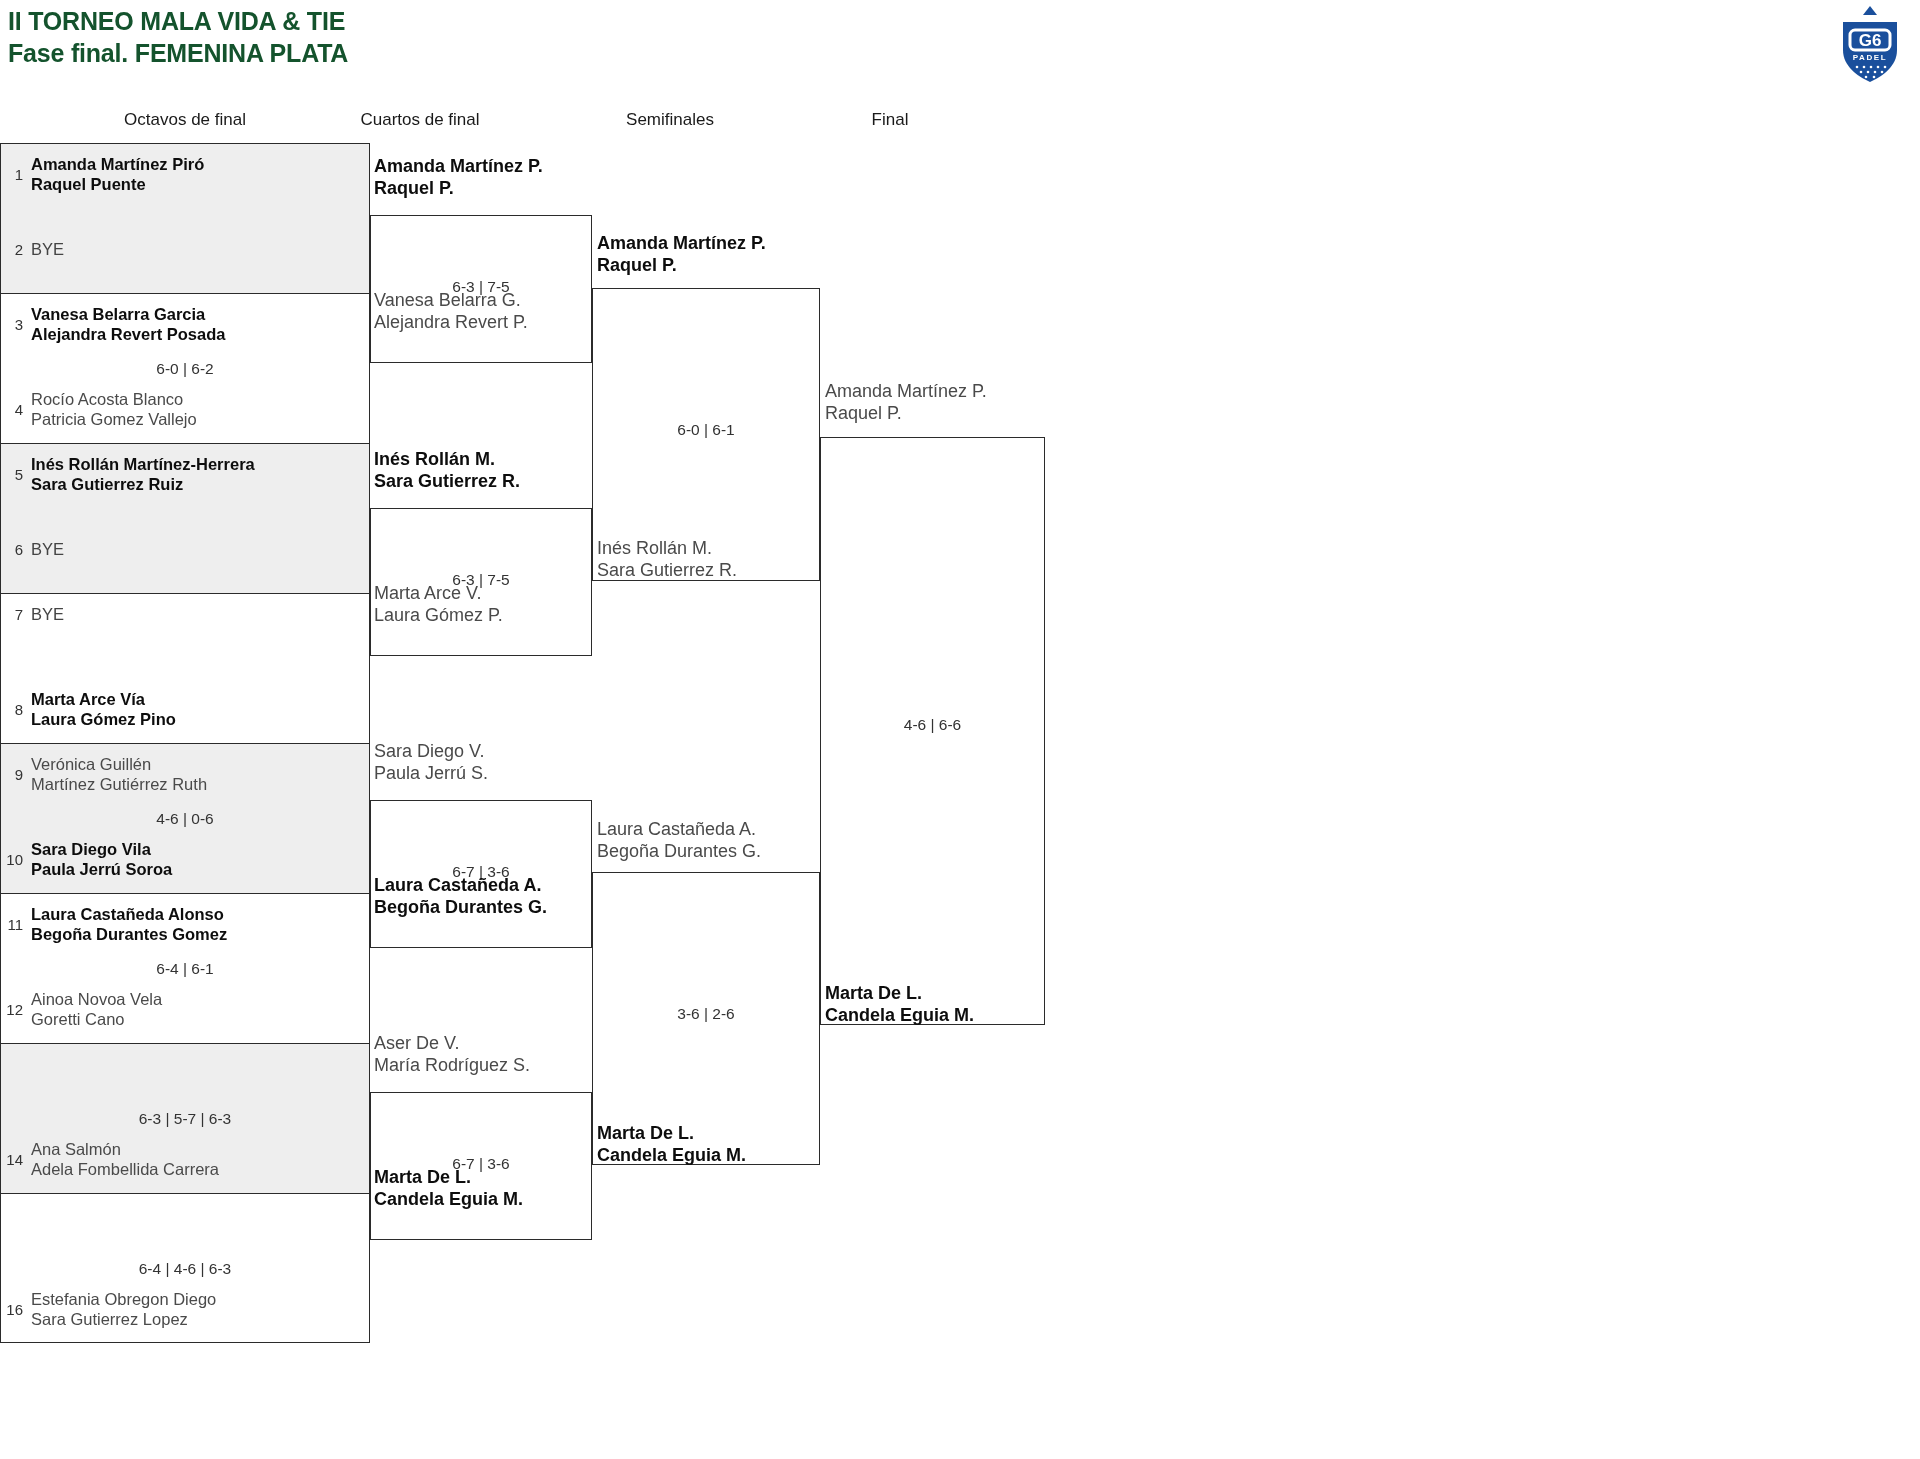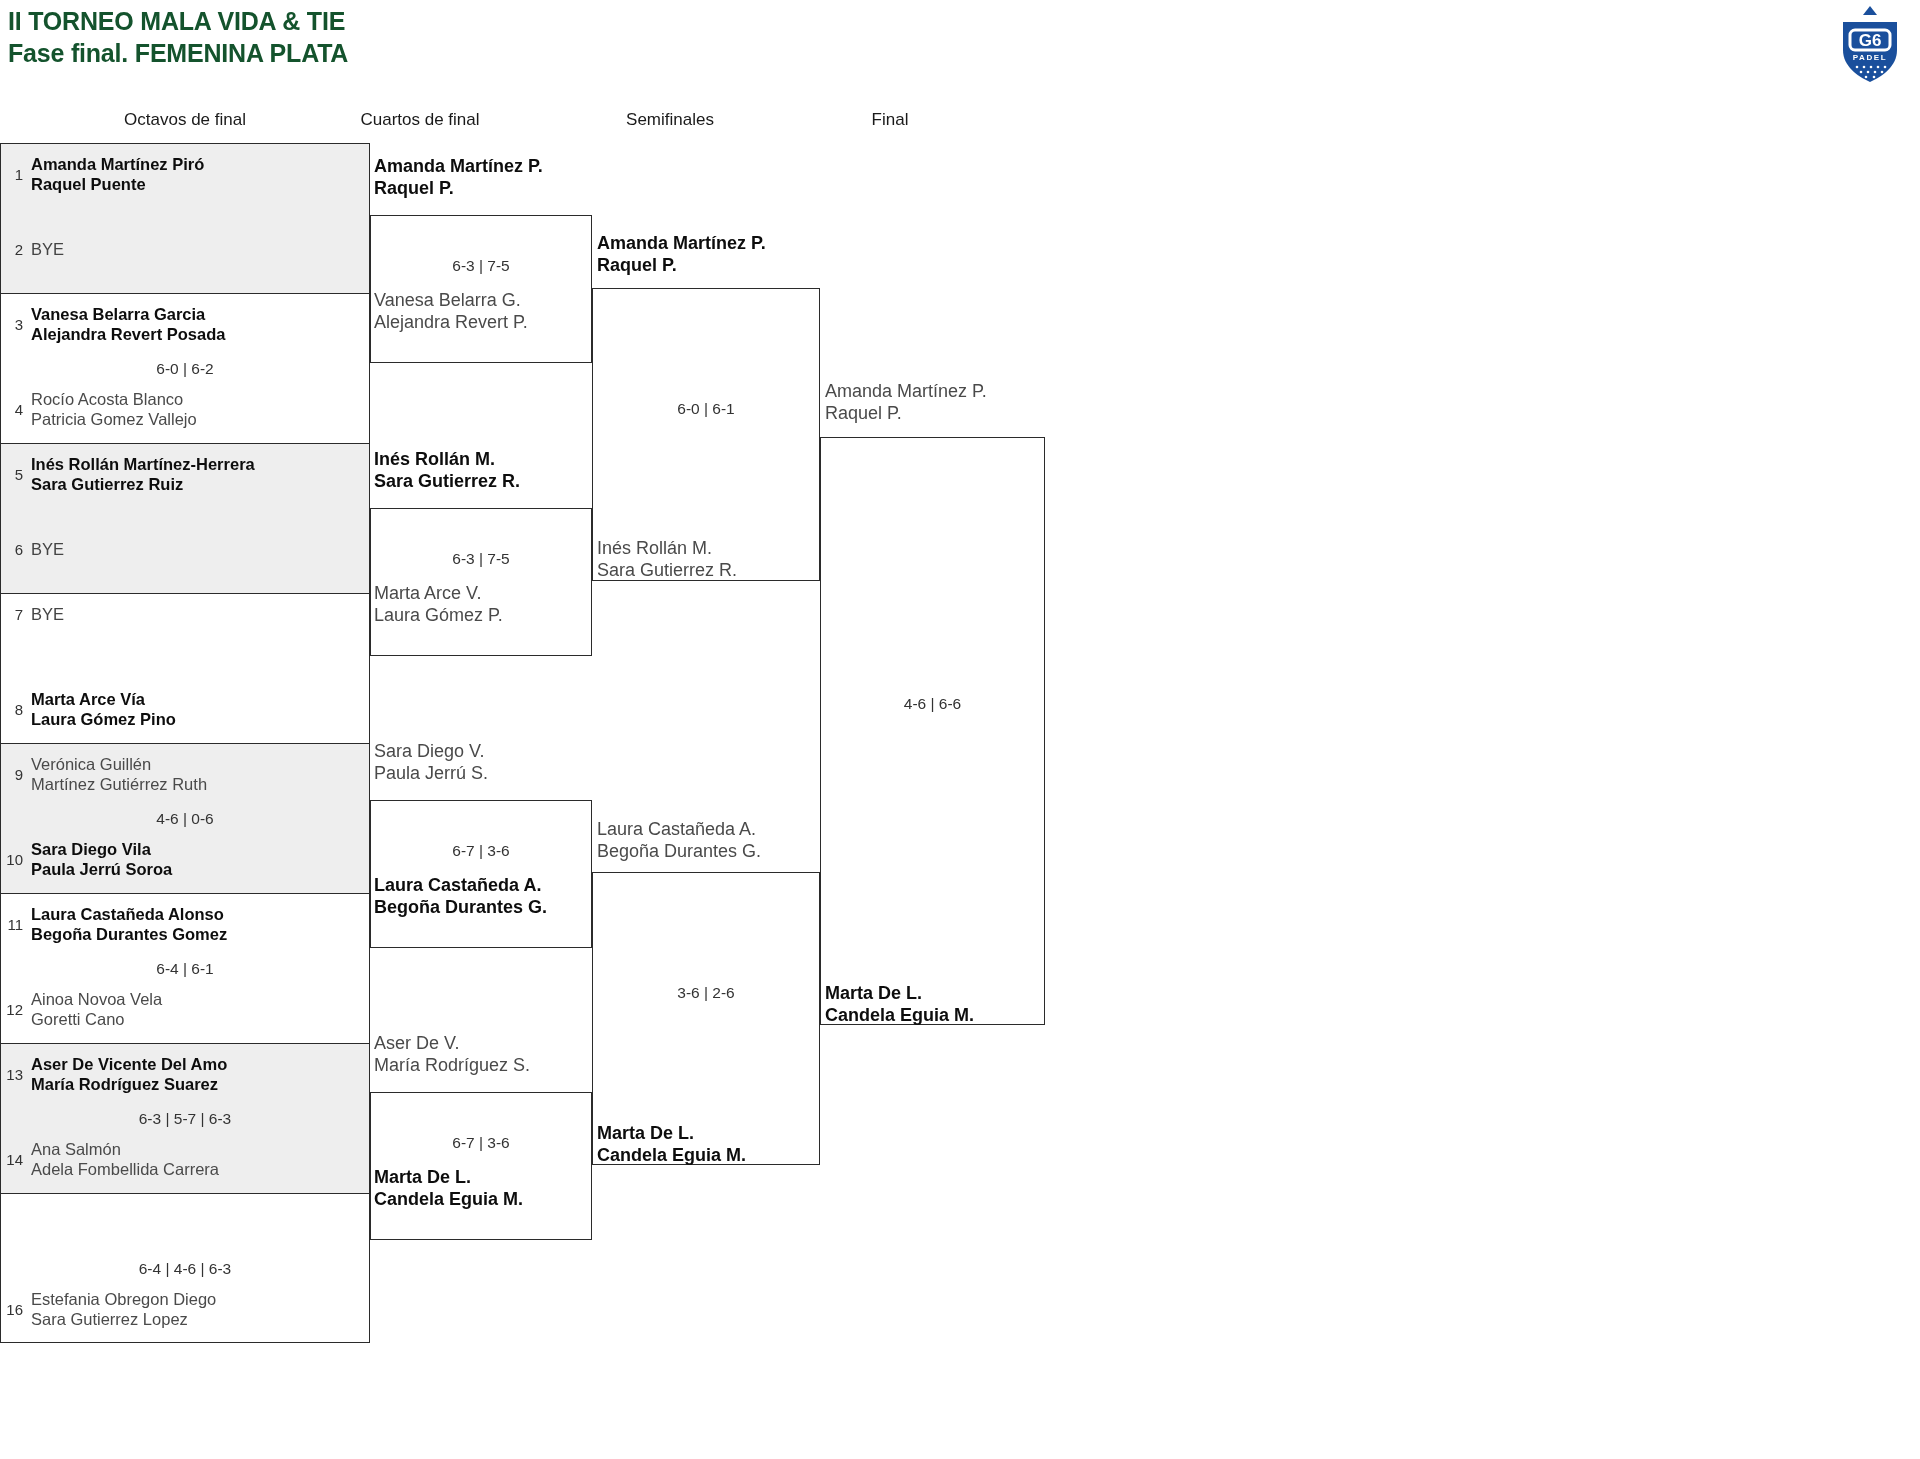--- a/index.html
+++ b/index.html
@@ -76,20 +76,21 @@
   .bbox {
     position: absolute;
     border: 1.3px solid #2b2b2b;
   }
   .bscore {
     position: absolute;
     text-align: center;
     font-size: 15.5px;
     color: #333;
     white-space: nowrap;
+    margin-top: 21px;
   }
   .bname {
     position: absolute;
     font-size: 18px;
     line-height: 1.24;
     white-space: nowrap;
   }
   .bname.win { font-weight: 700; color: #0d0d0d; }
   .bname.lose { font-weight: 400; color: #4a4a4a; }
 </style>
@@ -222,27 +223,20 @@
         <div class="slot" style="top: 95px;">
           <div class="seed">12</div>
           <div class="pair lose">
             <div>Ainoa Novoa Vela</div>
             <div>Goretti Cano</div>
           </div>
         </div>
         <div class="r1-score" style="top: 66px;">6-4 | 6-1</div>
       </div>
       <div class="r1-match shaded" style="top: 900px; height: 150px;">
-        <div class="slot" style="top: 10px;">
-          <div class="seed">13</div>
-          <div class="pair win">
-            <div>Aser De Vicente Del Amo</div>
-            <div>María Rodríguez Suarez</div>
-          </div>
-        </div>
         <div class="slot" style="top: 95px;">
           <div class="seed">14</div>
           <div class="pair lose">
             <div>Ana Salmón</div>
             <div>Adela Fombellida Carrera</div>
           </div>
         </div>
         <div class="r1-score" style="top: 66px;">6-3 | 5-7 | 6-3</div>
       </div>
       <div class="r1-match" style="top: 1050px; height: 150px;">

